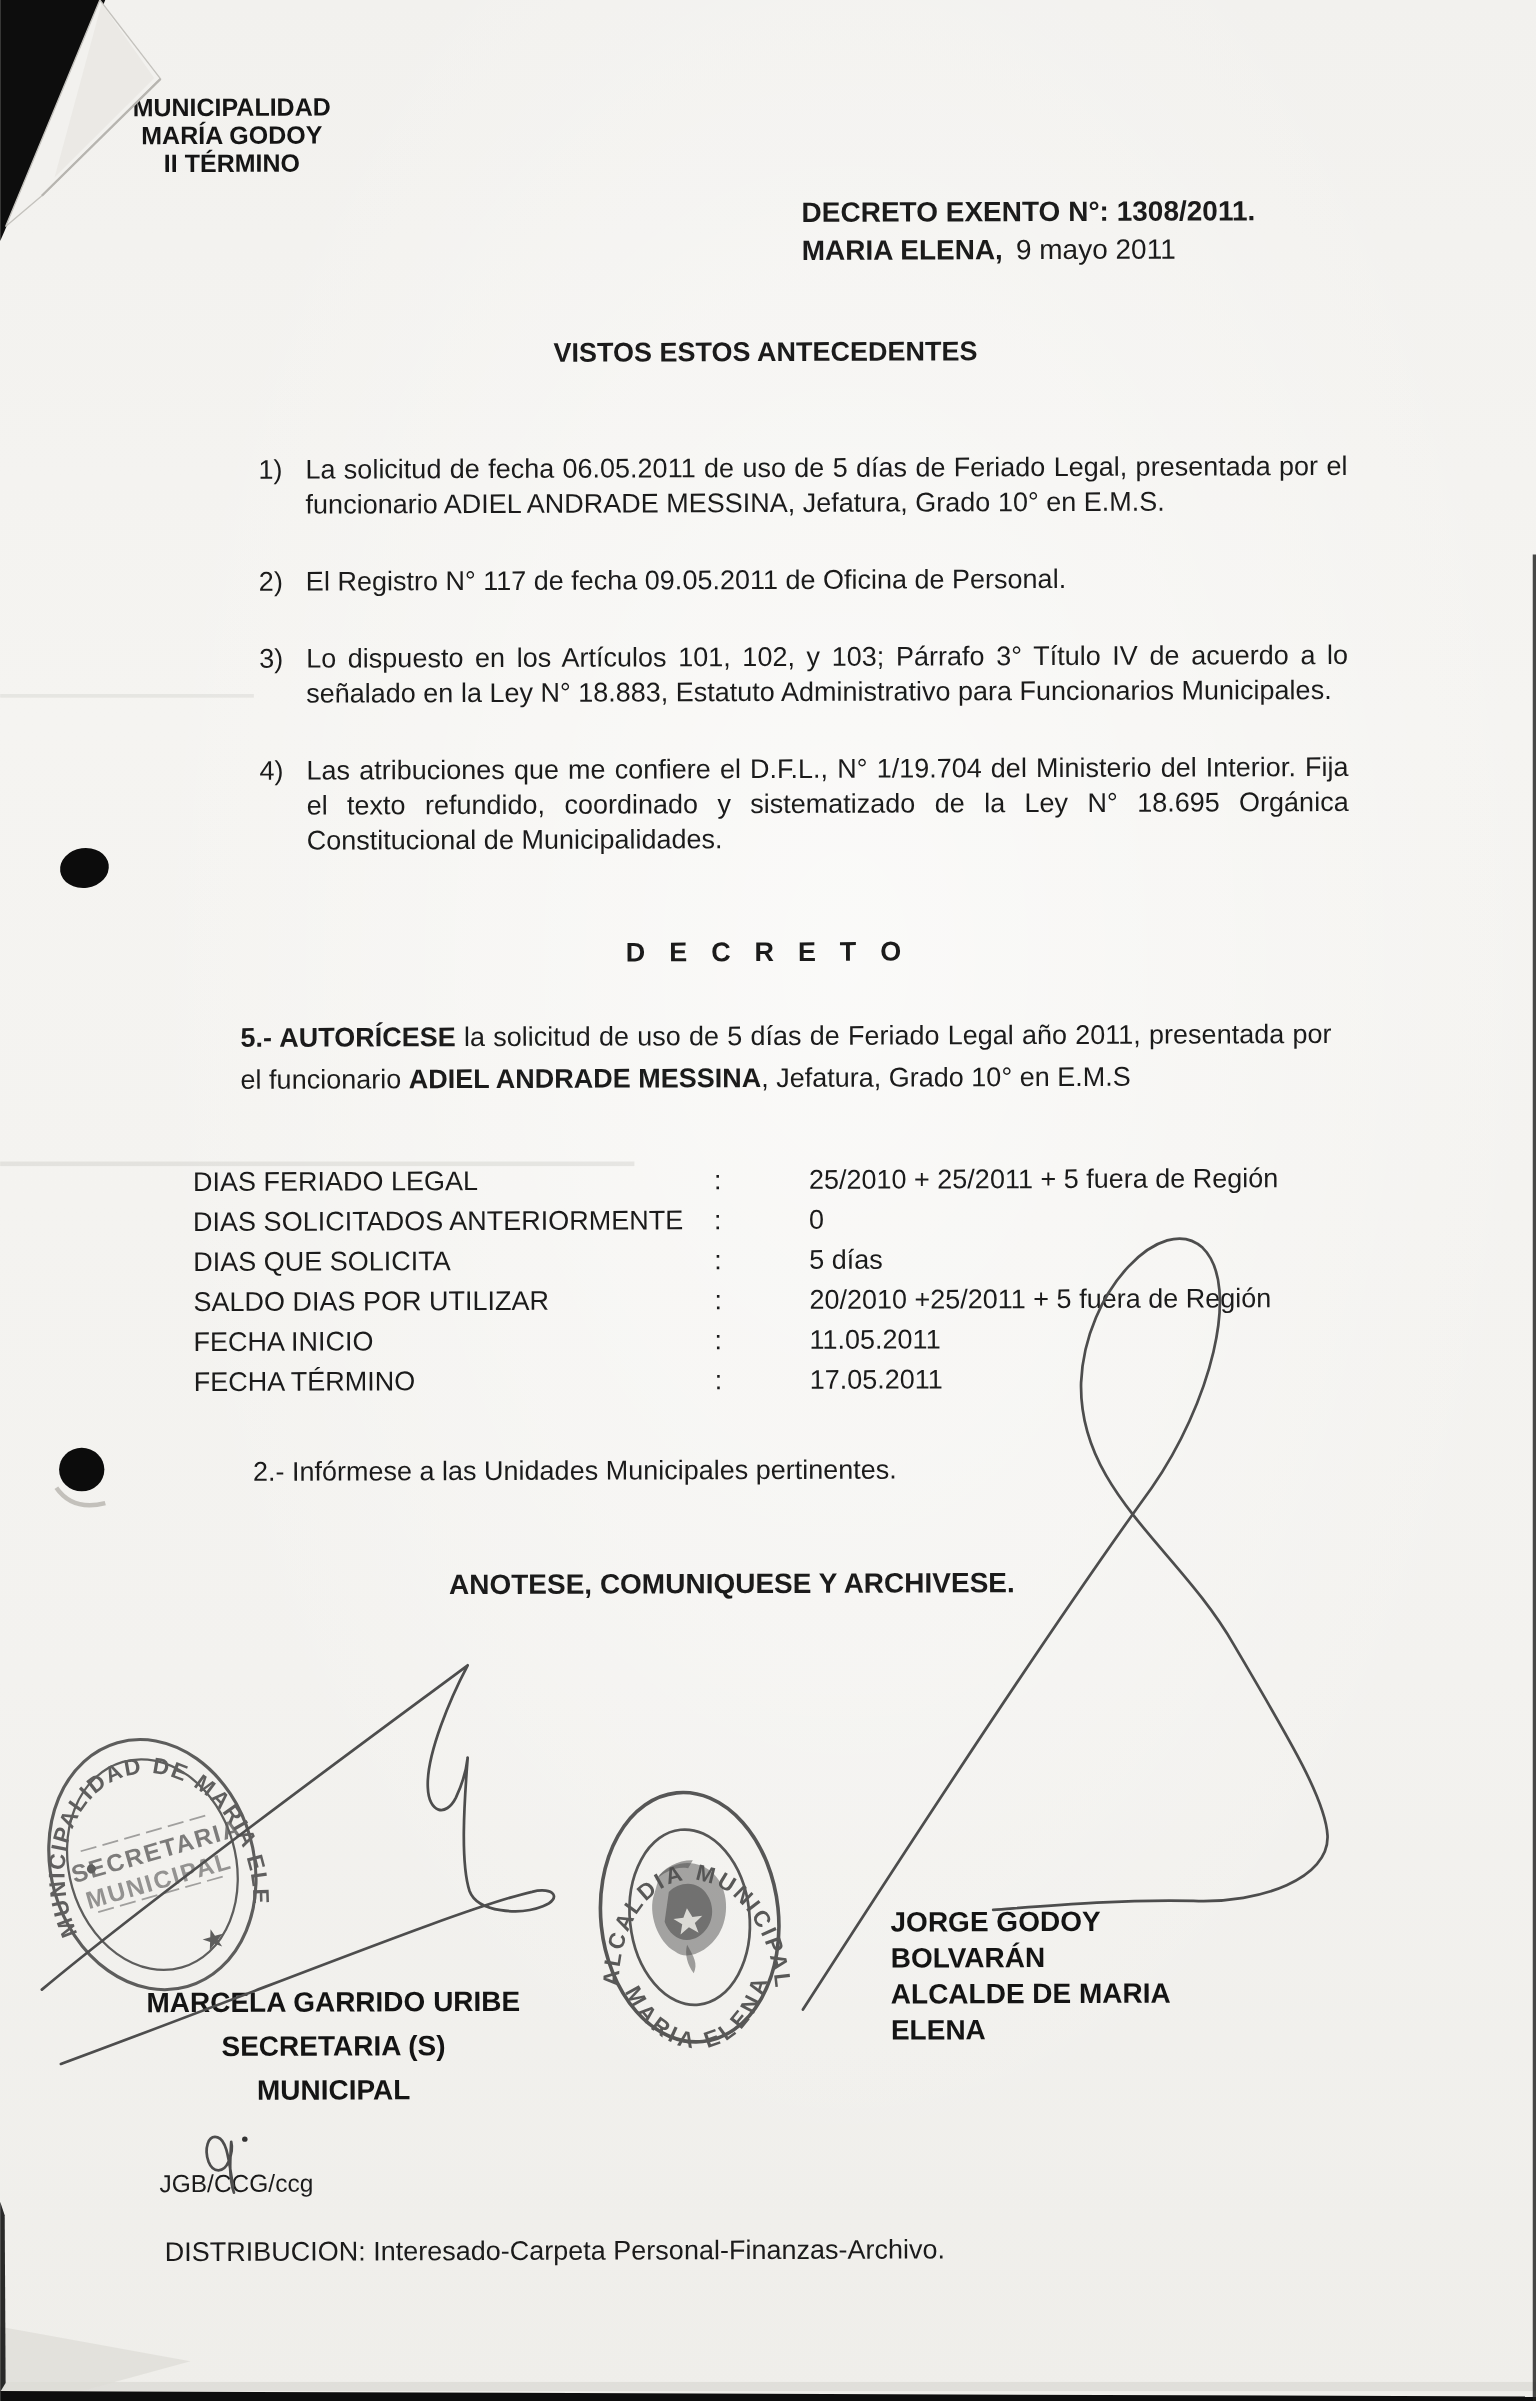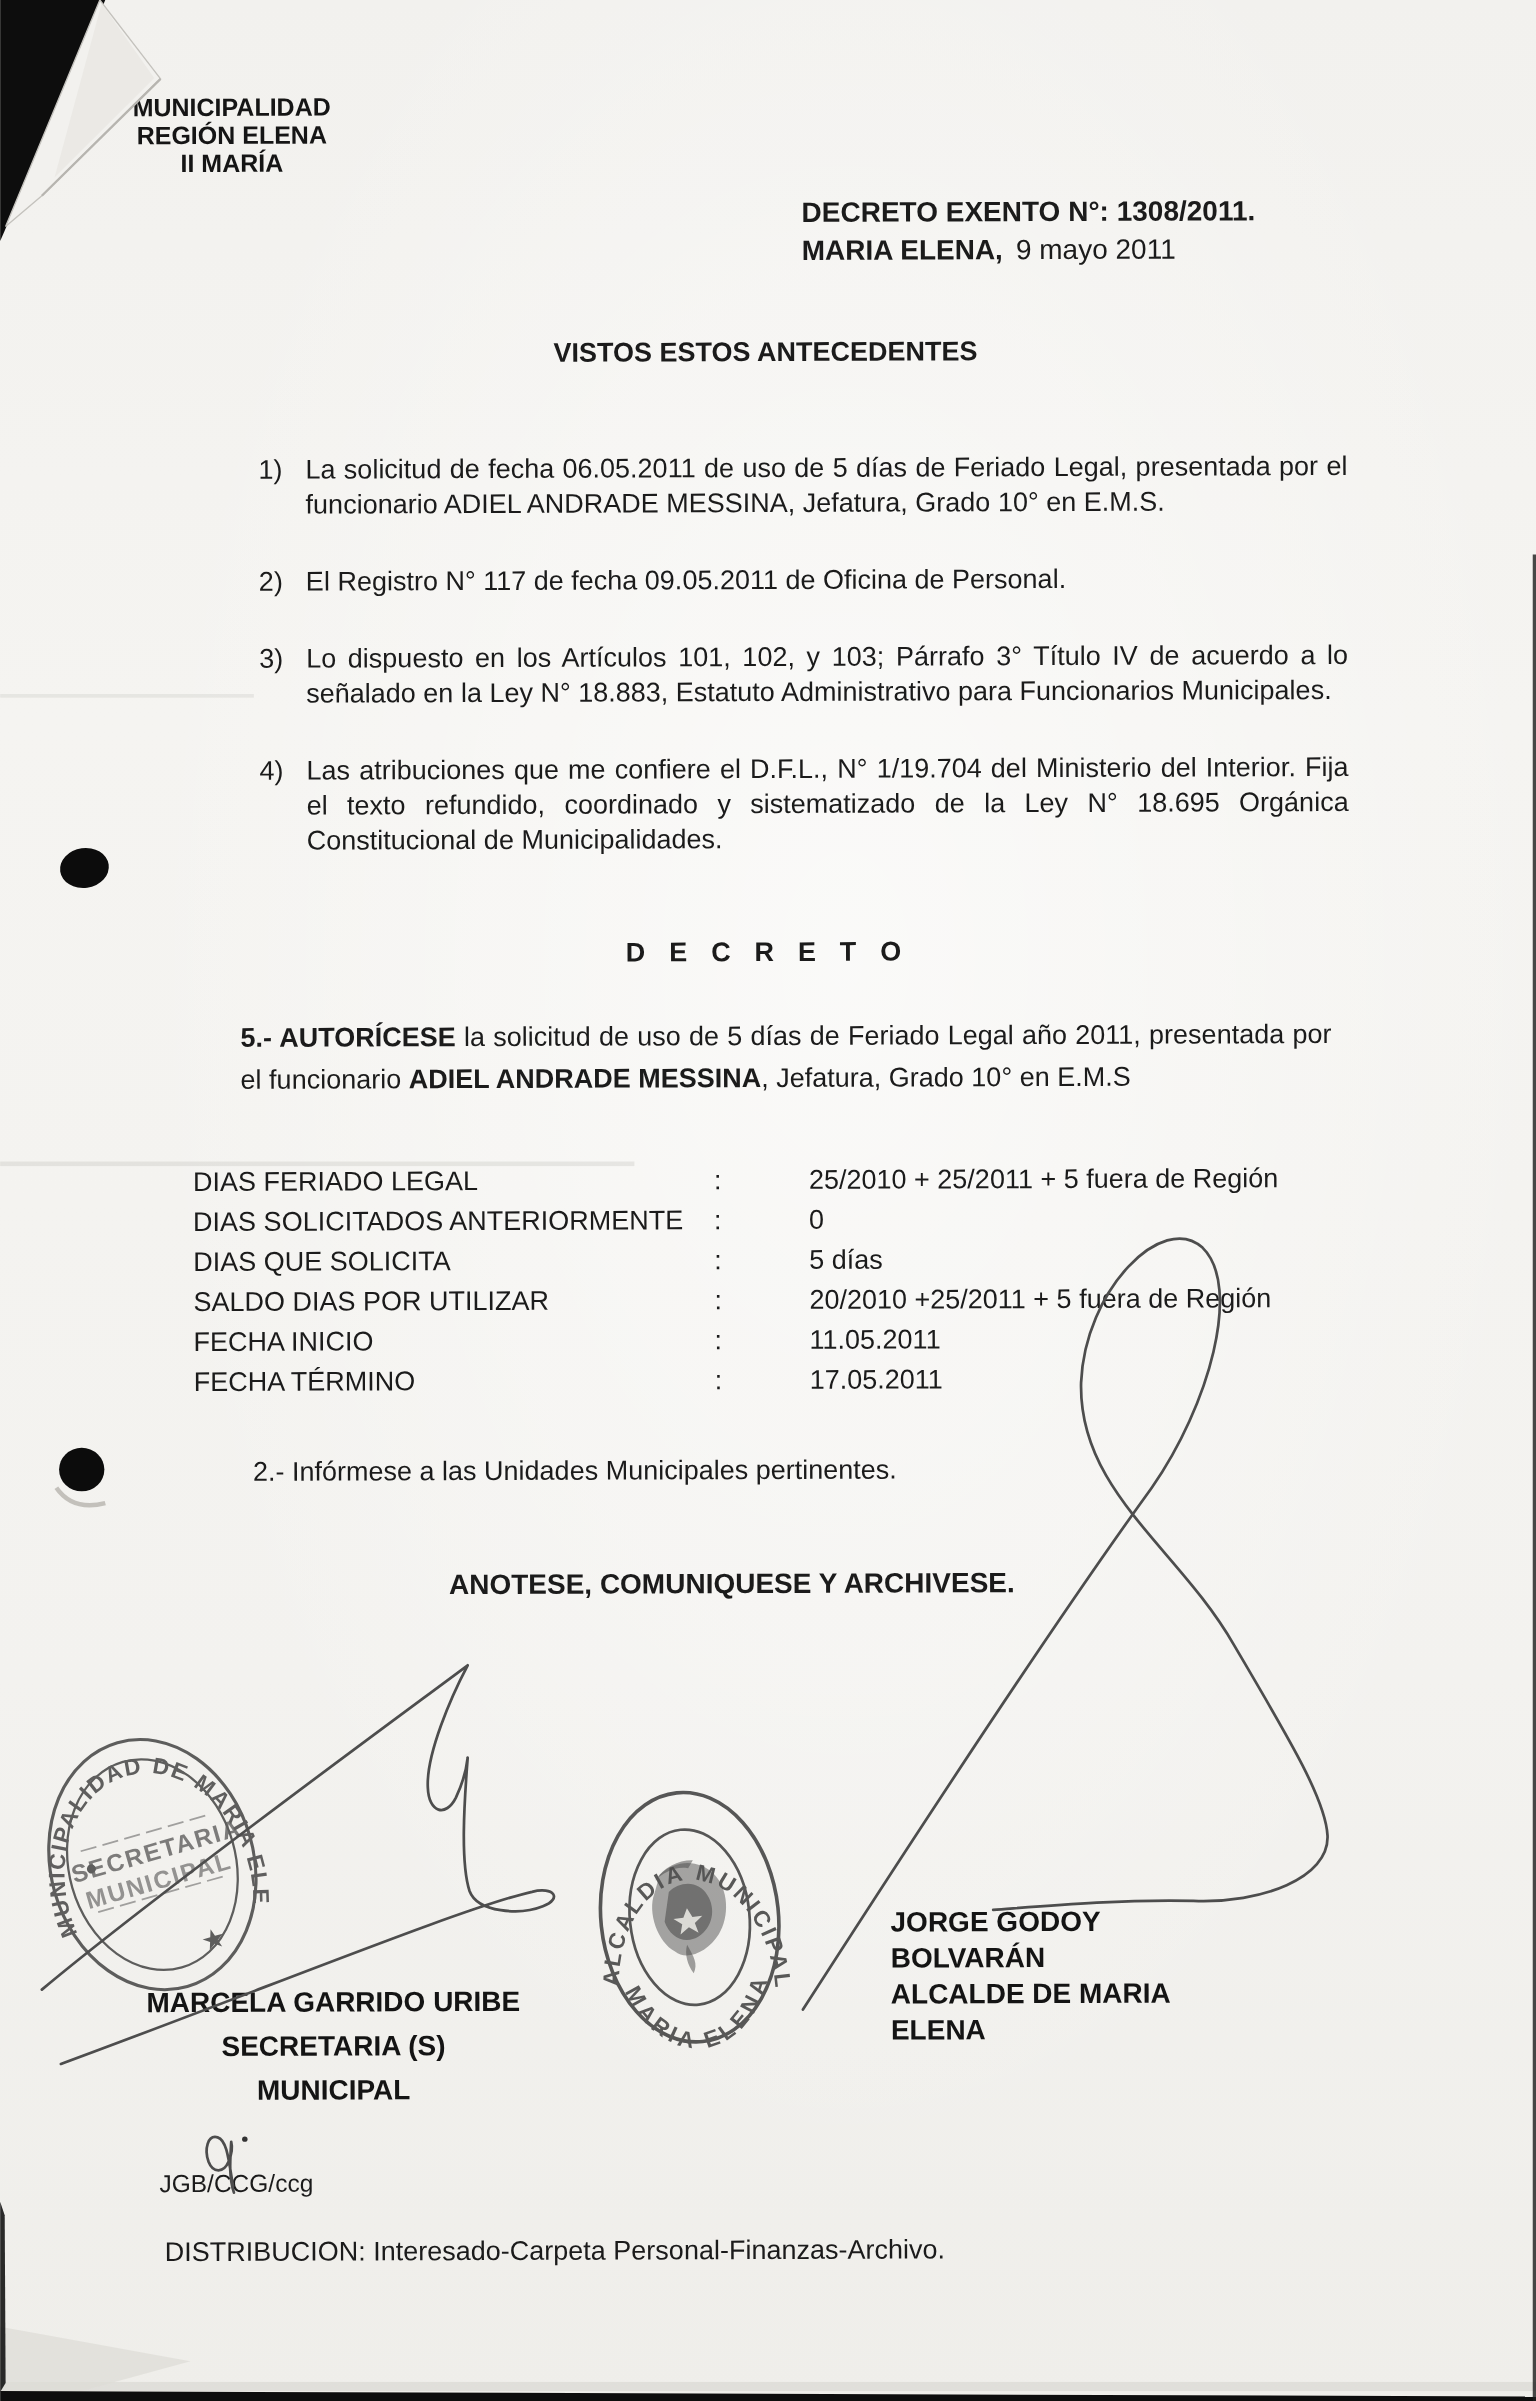--- a/index.html
+++ b/index.html
@@ -58,22 +58,22 @@
   .stamp-text { fill:#3f3f3f; font-family:"Liberation Sans","DejaVu Sans",sans-serif; font-weight:bold; }
 </style>
 </head>
 <body>
 
 <div id="page">
   <div class="content">
 
     <div class="letterhead">
       <div>MUNICIPALIDAD</div>
-      <div>REGIÓN ELENA</div>
-      <div>II MARÍA</div>
+      <div>MARÍA GODOY</div>
+      <div>II TÉRMINO</div>
     </div>
 
     <div class="decree-head">
       <div class="b">DECRETO  EXENTO N°: 1308/2011.</div>
       <div><span class="b">MARIA ELENA,</span><span class="date">9 mayo 2011</span></div>
     </div>
 
     <div class="vistos-h">VISTOS ESTOS ANTECEDENTES</div>
 
     <div class="vistos-list">

